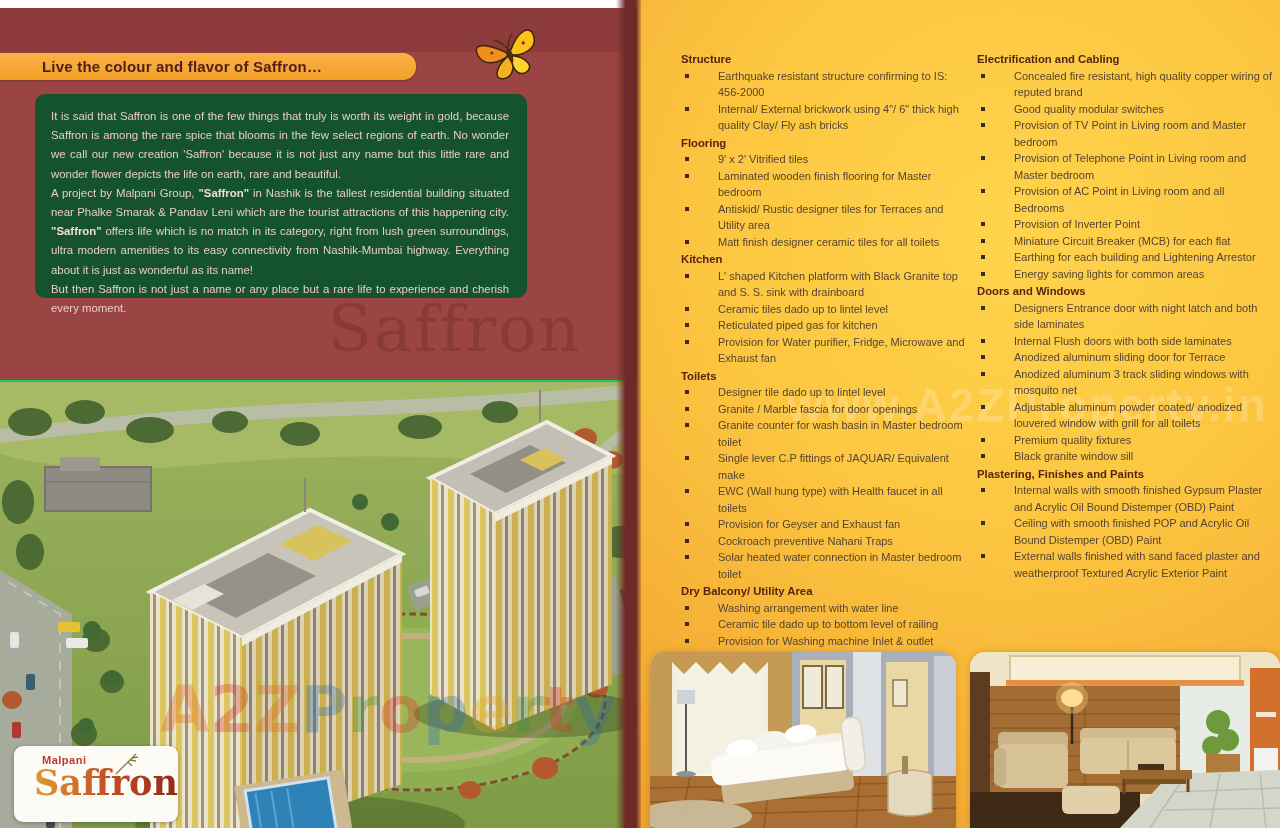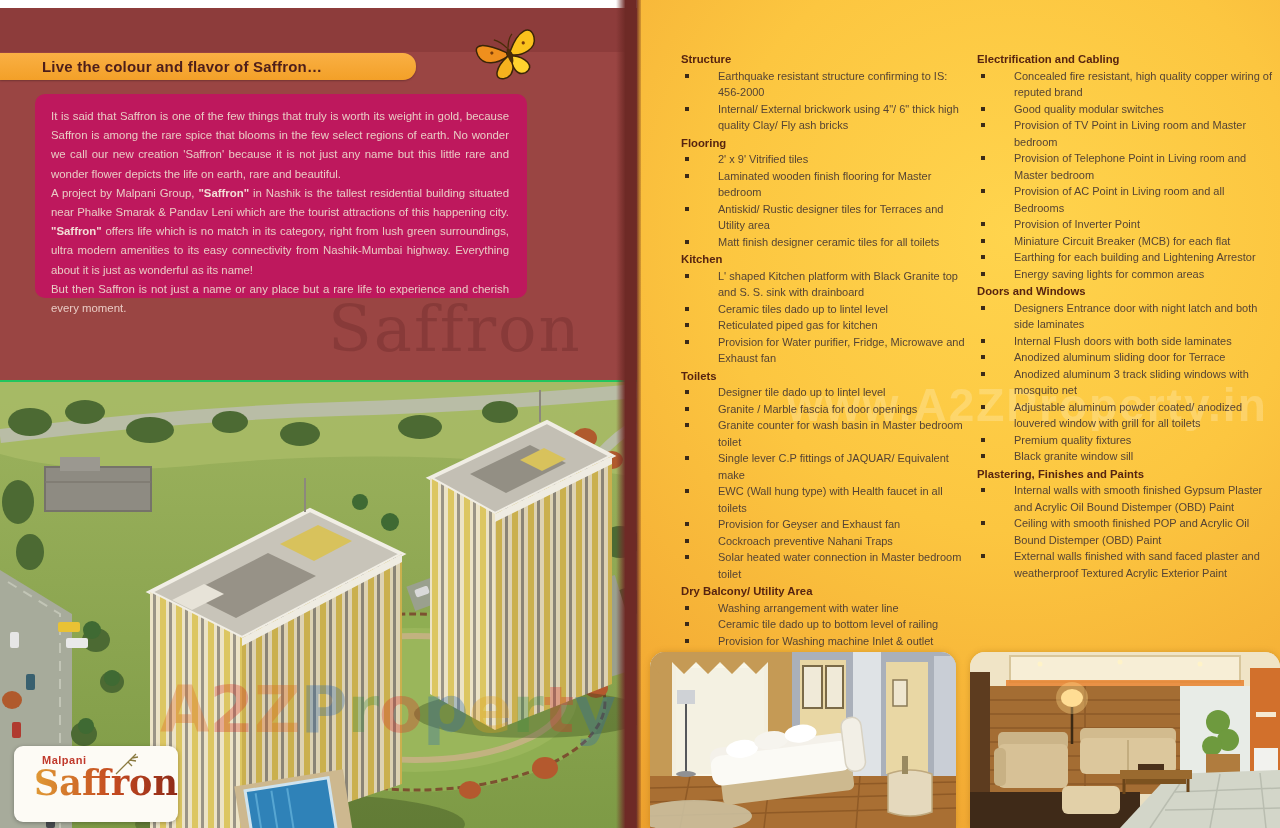--- a/index.html
+++ b/index.html
@@ -12,21 +12,21 @@
                background:#9a4543;margin-top:8px; }
   .left-top-strip { position:absolute; left:0; top:0; width:637px; height:44px;
                     background:#8d3c3b; }
   .banner { position:absolute; left:0; top:45px; width:416px; height:27px;
             background:linear-gradient(180deg,#f9b044,#f3a028);
             border-radius:0 13px 13px 0; display:flex; align-items:center;
             padding-left:42px; color:#4d1e1a; font-size:15px; font-weight:600;
             letter-spacing:.2px; box-shadow:0 1px 2px rgba(0,0,0,.25); }
   .butterfly { position:absolute; left:468px; top:10px; width:80px; height:66px; }
   .intro-panel { position:absolute; left:35px; top:86px; width:492px; height:204px;
-                 background:#be185d; border-radius:10px; padding:13px 18px 0 16px;
+                 background:#14532d; border-radius:10px; padding:13px 18px 0 16px;
                  color:#e9cbc4; font-size:11.4px; line-height:19.2px; }
   .intro-panel p { text-align:justify; }
   .intro-panel .b { font-weight:bold; color:#f3ddd6; }
   .wm-saffron { position:absolute; left:328px; top:284px; font-family:"DejaVu Serif",serif;
                 font-size:64px; color:rgba(45,5,5,.16); letter-spacing:2px;
                 pointer-events:none; }
   .render-wrap { position:absolute; left:0; top:372px; width:637px; height:456px;
                  border-top:2px solid #22c55e; overflow:hidden; }
   .logo-card { position:absolute; left:14px; top:738px; width:164px; height:76px;
                background:#fdfbf5; border-radius:9px; box-shadow:0 1px 4px rgba(0,0,0,.3);
@@ -278,21 +278,21 @@
           <span class="bullet"></span>
           <span class="itx">Earthquake resistant structure confirming to IS: 456-2000</span>
         </div>
         <div class="spec-item">
           <span class="bullet"></span>
           <span class="itx">Internal/ External brickwork using 4"/ 6" thick high quality Clay/ Fly ash bricks</span>
         </div>
         <div class="sec-title">Flooring</div>
         <div class="spec-item">
           <span class="bullet"></span>
-          <span class="itx">2' x 9' Vitrified tiles</span>
+          <span class="itx">9' x 2' Vitrified tiles</span>
         </div>
         <div class="spec-item">
           <span class="bullet"></span>
           <span class="itx">Laminated wooden finish flooring for Master bedroom</span>
         </div>
         <div class="spec-item">
           <span class="bullet"></span>
           <span class="itx">Antiskid/ Rustic designer tiles for Terraces and Utility area</span>
         </div>
         <div class="spec-item">

